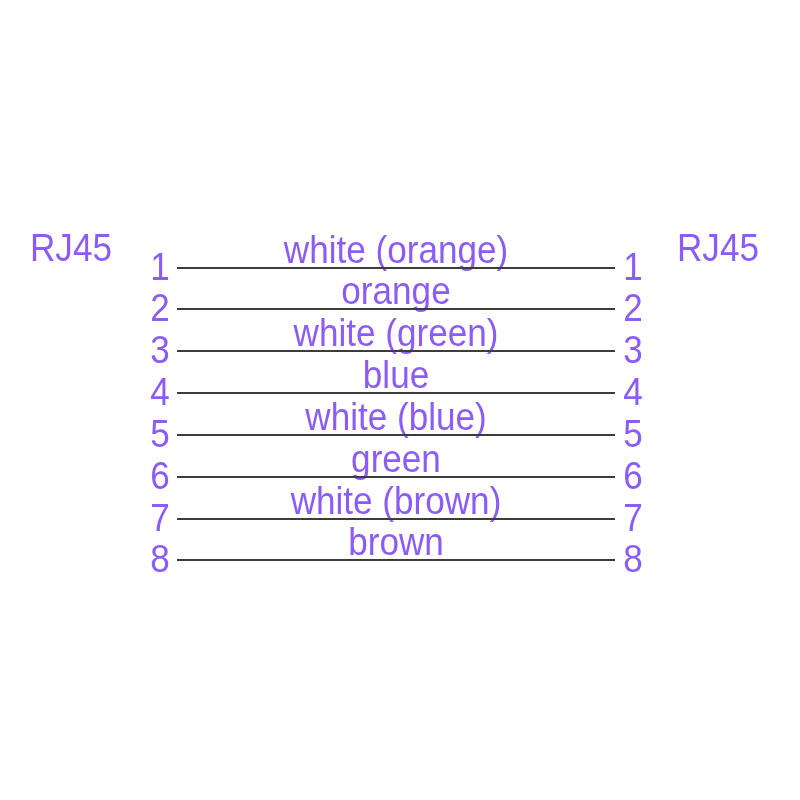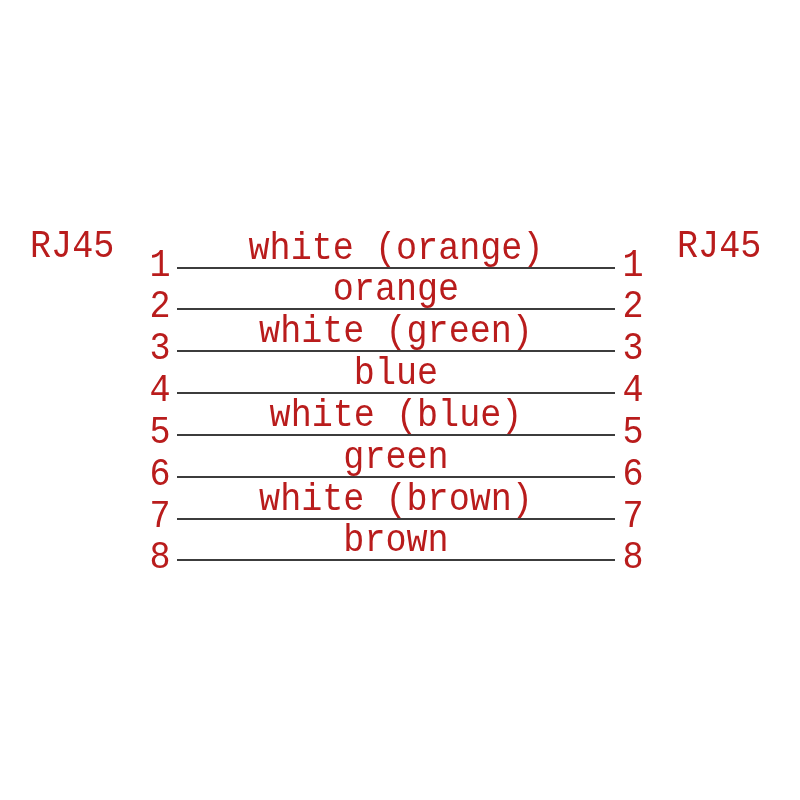--- a/index.html
+++ b/index.html
@@ -6,22 +6,22 @@
     margin: 0;
     padding: 0;
     background: #ffffff;
   }
   #canvas {
     position: relative;
     width: 800px;
     height: 800px;
     background: #ffffff;
     overflow: hidden;
-    font-family: Liberation Mono, monospace;
-    color: #b91c1c;
+    font-family: Liberation Sans, sans-serif;
+    color: #8b5cf6;
   }
   .txt {
     position: absolute;
     font-size: 39px;
     line-height: 1;
     white-space: nowrap;
   }
   .connector {
     top: 228px;
     transform: scaleX(0.9);

